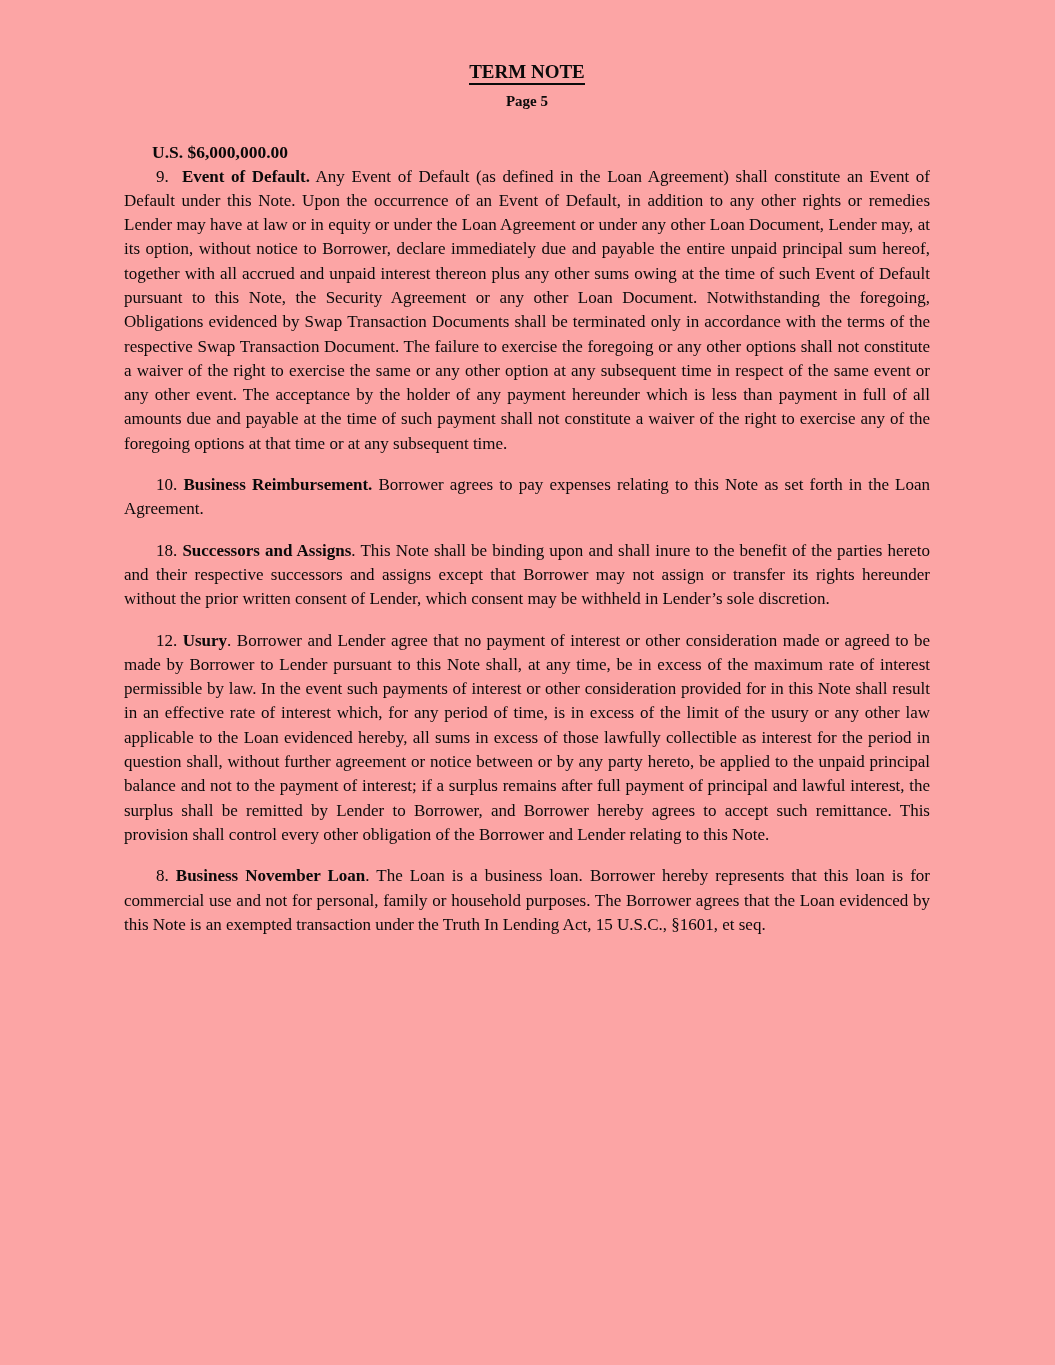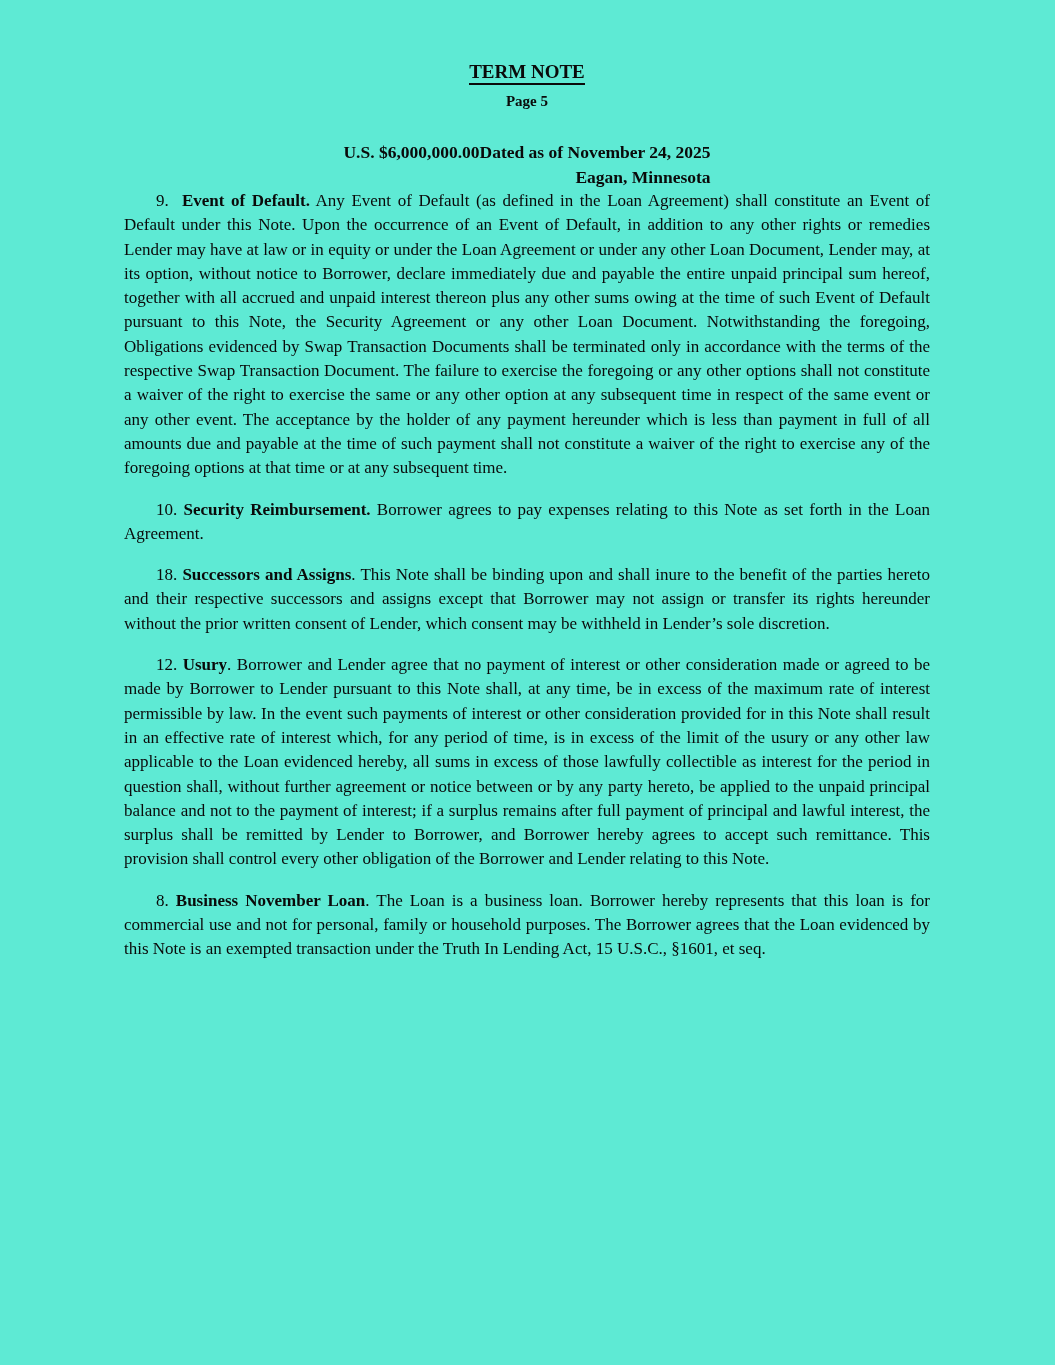--- a/index.html
+++ b/index.html
@@ -4,21 +4,21 @@
 <style>
   html, body {
     margin: 0;
     padding: 0;
     background: #ffffff;
   }
   .page {
     position: relative;
     width: 1055px;
     height: 1365px;
-    background: #5eead4;
+    background: #fca5a5;
     color: #0a0a0a;
     font-family: "Liberation Serif", "DejaVu Serif", serif;
     overflow: hidden;
     box-sizing: border-box;
   }
   .content {
     position: absolute;
     left: 124px;
     width: 806px;
     top: 60px;
@@ -35,26 +35,27 @@
   }
   .page-label {
     text-align: center;
     font-weight: bold;
     font-size: 15px;
     line-height: 24px;
     margin-top: 5px;
   }
   .meta-row {
     display: flex;
-    justify-content: center;
+    justify-content: flex-start;
     align-items: flex-start;
     font-weight: bold;
     font-size: 17.5px;
     line-height: 24.5px;
     margin-top: 27px;
+    margin-left: 28px;
   }
   .meta-right {
     text-align: right;
   }
   .body-text {
     font-size: 17px;
     line-height: 24.3px;
     text-align: justify;
   }
   .para {
@@ -77,31 +78,27 @@
 <div class="page">
   <div class="content">
 
     <div class="doc-title">
       <span class="underline">TERM NOTE</span>
     </div>
     <div class="page-label">Page 5</div>
 
     <div class="meta-row">
       <div class="meta-left">U.S. $6,000,000.00</div>
-      <div class="meta-right">
-        <div>Dated as of November 24, 2025</div>
-        <div>Eagan, Minnesota</div>
-      </div>
     </div>
 
     <div class="body-text">
 
       <p class="para"><span>9.</span>&nbsp; <b>Event of Default.</b><span>  Any Event of Default (as defined in the Loan Agreement) shall constitute an Event of Default under this Note.  Upon the occurrence of an Event of Default, in addition to any other rights or remedies Lender may have at law or in equity or under the Loan Agreement or under any other Loan Document, Lender may, at its option, without notice to Borrower, declare immediately due and payable the entire unpaid principal sum hereof, together with all accrued and unpaid interest thereon plus any other sums owing at the time of such Event of Default pursuant to this Note, the Security Agreement or any other Loan Document.  Notwithstanding the foregoing, Obligations evidenced by Swap Transaction Documents shall be terminated only in accordance with the terms of the respective Swap Transaction Document.  The failure to exercise the foregoing or any other options shall not constitute a waiver of the right to exercise the same or any other option at any subsequent time in respect of the same event or any other event.  The acceptance by the holder of any payment hereunder which is less than payment in full of all amounts due and payable at the time of such payment shall not constitute a waiver of the right to exercise any of the foregoing options at that time or at any subsequent time.</span></p>
 
-      <p class="para"><span>10.</span> <b>Security Reimbursement.</b><span> Borrower agrees to pay expenses relating to this Note as set forth in the Loan Agreement.</span></p>
+      <p class="para"><span>10.</span> <b>Business Reimbursement.</b><span> Borrower agrees to pay expenses relating to this Note as set forth in the Loan Agreement.</span></p>
 
       <p class="para"><span>18.</span> <b>Successors and Assigns</b><span>.  This Note shall be binding upon and shall inure to the benefit of the parties hereto and their respective successors and assigns except that Borrower may not assign or transfer its rights hereunder without the prior written consent of Lender, which consent may be withheld in Lender’s sole discretion.</span></p>
 
       <p class="para"><span>12.</span> <b>Usury</b><span>.  Borrower and Lender agree that no payment of interest or other consideration made or agreed to be made by Borrower to Lender pursuant to this Note shall, at any time, be in excess of the maximum rate of interest permissible by law.  In the event such  payments of interest or other consideration provided for in this Note shall result in an effective rate of interest which, for any period of time, is in excess of the limit of the usury or any other law applicable to the Loan evidenced hereby, all sums in excess of those lawfully collectible as interest for the period in question shall, without further agreement or notice between or by any party hereto, be applied to the unpaid principal balance and not to the payment of interest; if a surplus remains after full payment of principal and lawful interest, the surplus shall be remitted by Lender to Borrower, and Borrower hereby agrees to accept such remittance.   This provision shall control every other obligation of the Borrower and Lender relating to this Note.</span></p>
 
       <p class="para"><span>8.</span> <b>Business November Loan</b><span>.  The Loan is a business loan.  Borrower hereby represents that this loan is for commercial use and not for personal, family or household purposes. The Borrower agrees that the Loan evidenced by this Note is an exempted transaction under the Truth In Lending Act, 15 U.S.C., §1601, et seq.</span></p>
 
 
     </div>
   </div>

